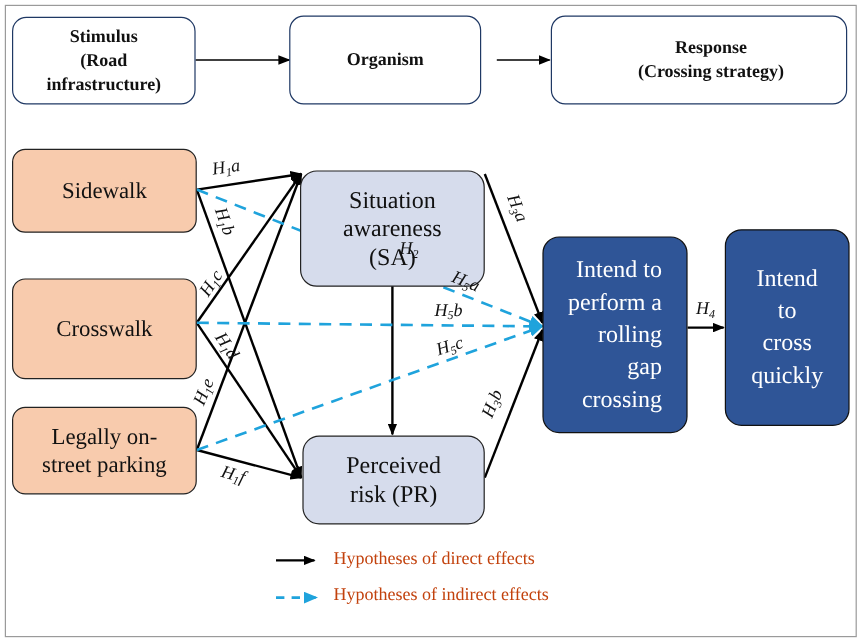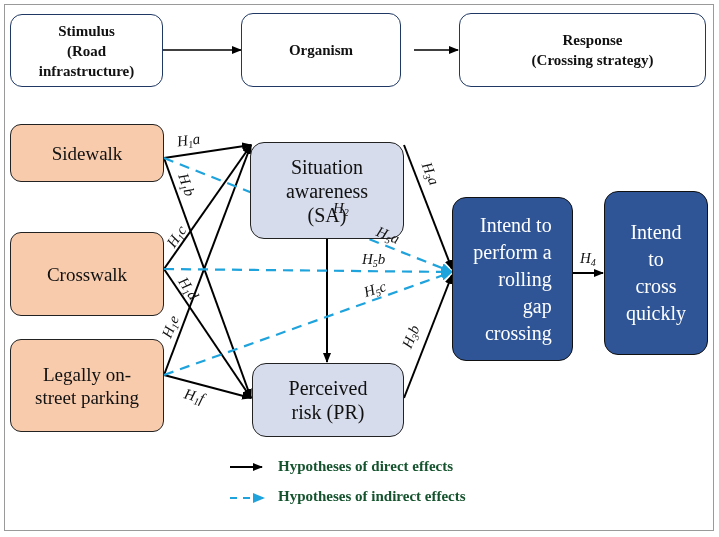--- a/index.html
+++ b/index.html
@@ -6,21 +6,21 @@
   body { width: 719px; height: 537px; position: relative; overflow: hidden; font-family: "Liberation Serif", serif; }
   .frame { position: absolute; left: 4px; top: 4px; width: 710px; height: 527px; border: 1.5px solid #9a9a9a; box-sizing: border-box; }
   svg { position: absolute; left: 0; top: 0; }
   .box { position: absolute; box-sizing: border-box; display: flex; align-items: center; justify-content: center; text-align: center; }
   .top { border: 1.6px solid #1f3864; border-radius: 12px; background: #fff; font-weight: bold; font-size: 15px; line-height: 20px; color: #111; }
   .src { border: 1.5px solid #222; border-radius: 11px; background: #f8cbad; font-size: 19px; line-height: 23px; color: #111; }
   .med { border: 1.5px solid #222; border-radius: 14px; background: #d6dcec; font-size: 20px; line-height: 24px; color: #111; }
   .out { border: 1.5px solid #111; border-radius: 14px; background: #2f5597; font-size: 20px; line-height: 27px; color: #ffffff; }
   .lbl { position: absolute; font-family: "Liberation Serif", serif; font-style: italic; font-size: 15px; color: #111; white-space: nowrap; transform-origin: center center; }
   .lbl sub { font-size: 10px; vertical-align: -3px; }
-  .legend-text { position: absolute; font-size: 15px; color: #14532d; white-space: nowrap; font-weight: bold; }
+  .legend-text { position: absolute; font-size: 15px; color: #c2410c; white-space: nowrap; }
   .multiline { white-space: pre-line; }
 </style>
 </head>
 <body>
 
 <div class="frame"></div>
 
 <svg width="719" height="537">
   <defs>
     <marker id="ah" markerWidth="10" markerHeight="8" refX="9" refY="4" orient="auto" markerUnits="userSpaceOnUse">
@@ -58,27 +58,27 @@
 
 <div class="box top multiline" style="left:10px;top:14px;width:153px;height:73px;"><span>Stimulus
 (Road
 infrastructure)</span></div>
 <div class="box top" style="left:241px;top:13px;width:160px;height:74px;">
     <span>Organism</span>
   </div>
 <div class="box top multiline" style="left:459px;top:13px;width:247px;height:74px;padding-left:20px;"><span>Response
 (Crossing strategy)</span></div>
 
-<div class="box src" style="left:10px;top:124px;width:154px;height:58px;">
+<div class="box src" style="left:10px;top:124px;width:154px;height:70px;">
     <span>Sidewalk</span>
   </div>
 <div class="box src" style="left:10px;top:232px;width:154px;height:84px;">
     <span>Crosswalk</span>
   </div>
-<div class="box src multiline" style="left:10px;top:339px;width:154px;height:93px;"><span>Legally on-
+<div class="box src multiline" style="left:10px;top:339px;width:154px;height:73px;"><span>Legally on-
 street parking</span></div>
 
 <div class="box med multiline" style="left:250px;top:97px;width:154px;height:97px;margin-top:45px;"><span>Situation
 awareness
 (SA)</span></div>
 <div class="box med multiline" style="left:252px;top:363px;width:152px;height:74px;"><span>Perceived
 risk (PR)</span></div>
 
 <div class="box out multiline" style="left:452px;top:197px;width:121px;height:164px;text-align:right;"><span>Intend to
 perform a

